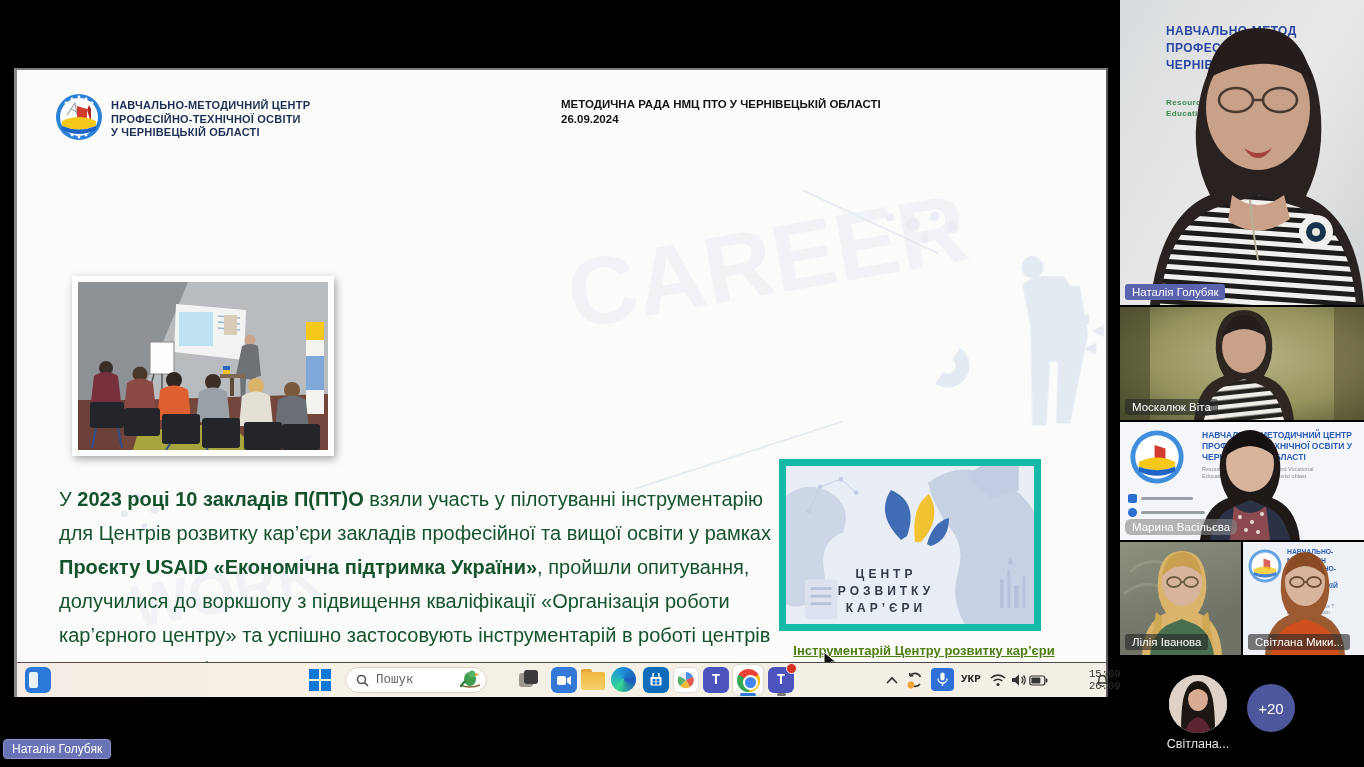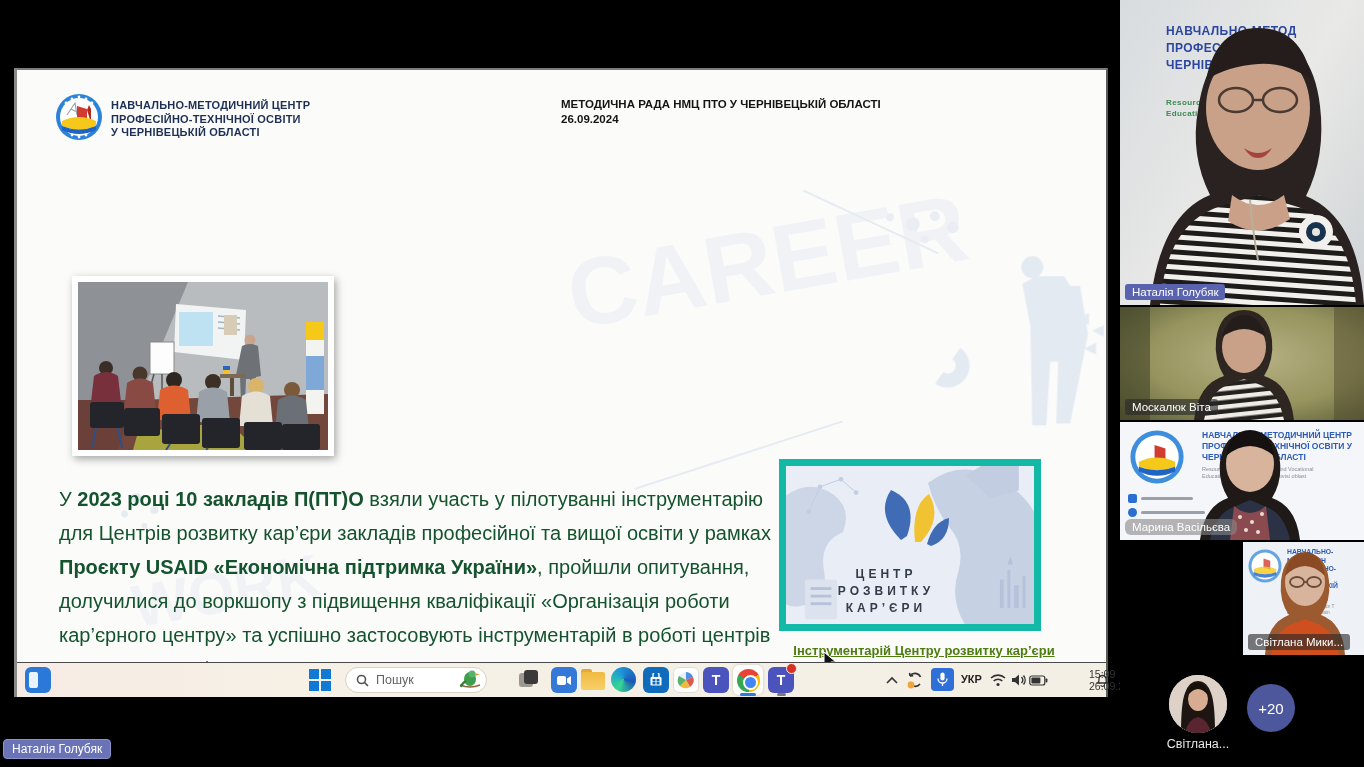--- a/index.html
+++ b/index.html
@@ -40,21 +40,21 @@
   .career .ctext { position:absolute; left:0; top:100px; width:200px; text-align:center;
                    font-size:12px; line-height:17px; letter-spacing:4px; font-weight:bold;
                    color:#343b49; }
   .caption { position:absolute; left:762px; top:573px; width:262px; text-align:center;
              font-size:13px; font-weight:bold; color:#4d7c0f; text-decoration:underline;
              cursor:pointer;margin-left:14px; }
   .cursor { position:absolute; left:806px; top:581px; }
 
   
   .taskbar { position:absolute; left:0; bottom:0; right:0; height:34px;
-             background:linear-gradient(90deg,#f6ece5,#f6f1e6 30%,#f4efe4); }
+             background:linear-gradient(90deg,#f6ece5,#f6f1e6 30%,#f4efe4);font-family:Liberation Mono, monospace; }
   .tb-ico { position:absolute; top:4px; width:26px; height:26px; border-radius:6px; }
   .tile { display:flex; align-items:center; justify-content:center; }
   .win-app { left:8px; background:#2a79d8; }
   .win-app .pane { width:9px; height:16px; background:#eaf2fc; border-radius:2px;
                    position:absolute; left:4px; top:5px; }
   .start { left:292px; top:6px; width:22px; height:22px; display:grid;
            grid-template-columns:10px 10px; grid-template-rows:10px 10px; gap:2px; }
   .start span { background:#1079d6; }
   .search { position:absolute; left:328px; top:4px; width:142px; height:26px; background:#fff;
             border:1px solid #d9d1c2; border-radius:14px; display:flex; align-items:center;
@@ -545,20 +545,36 @@
             <circle cx="80" cy="95" r="2"></circle>
             <circle cx="92" cy="100" r="2"></circle>
             <circle cx="102" cy="92" r="2"></circle>
             <circle cx="86" cy="108" r="2"></circle>
             <circle cx="98" cy="110" r="2"></circle>
           </g>
       </svg>
       <span class="vlabel lab-gray">Марина Васільєва</span>
     </div>
 
+    <div class="vtile vt4a">
+      <svg class="vt-person" width="121" height="113" viewBox="0 0 121 113">
+        <path d="M10 30 q20 -18 40 -6 M4 52 q16 -14 34 -8" stroke="#9aa08c" stroke-width="3" fill="none" opacity=".6"></path>
+        <path d="M22 113 q2 -34 24 -42 q-10 -14 -8 -34 q3 -28 24 -28 q21 0 24 28 q2 20 -8 34 q22 8 24 42 z" fill="#d9b46a"></path>
+        <path d="M36 70 q-4 24 -6 43 l12 0 q-2 -20 0 -38 z M88 70 q4 24 6 43 l-12 0 q2 -20 0 -38 z" fill="#cfa855"></path>
+        <ellipse cx="62" cy="40" rx="20" ry="24" fill="#d8b49c"></ellipse>
+        <path d="M42 34 q4 -24 20 -24 q16 0 20 24 q-10 -10 -20 -10 q-10 0 -20 10z" fill="#c9a050"></path>
+        <g stroke="#6a5a42" stroke-width="1.8" fill="none">
+            <ellipse cx="54" cy="40" rx="7" ry="5"></ellipse>
+            <ellipse cx="71" cy="40" rx="7" ry="5"></ellipse>
+            <line x1="61" y1="40" x2="64" y2="40"></line>
+          </g>
+        <path d="M30 113 q4 -26 22 -32 l10 -4 10 4 q18 6 22 32 z" fill="#48704e"></path>
+      </svg>
+      <span class="vlabel lab-dark">Лілія Іванова</span>
+    </div>
 
     <div class="vtile vt4b">
       <svg class="logo-small" style="left:4px; top:6px;" width="36" height="36" viewBox="0 0 48 48">
         <circle cx="24" cy="24" r="22" fill="#2b82d9" opacity=".7"></circle>
           <circle cx="24" cy="24" r="18" fill="#fff"></circle>
         <path d="M22 14 l9 3 0 12 -9 -3 z" fill="#d23b2f" opacity=".8"></path>
         <path d="M9 28 q15 -7 30 0 l0 4 q-15 6 -30 0 z" fill="#f5c81a" opacity=".8"></path>
         <path d="M9 32 q15 6 30 0 l0 4 q-15 7 -30 0 z" fill="#1f63c4" opacity=".8"></path>
       </svg>
       <div class="banner4">

